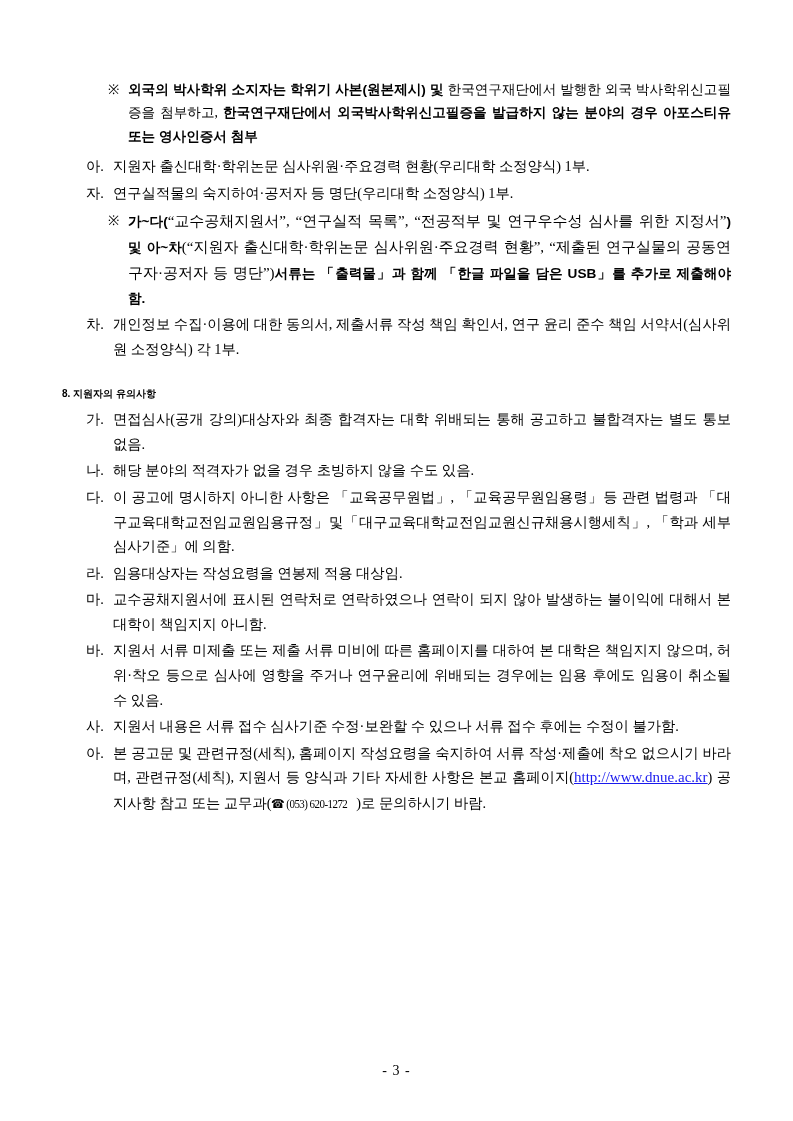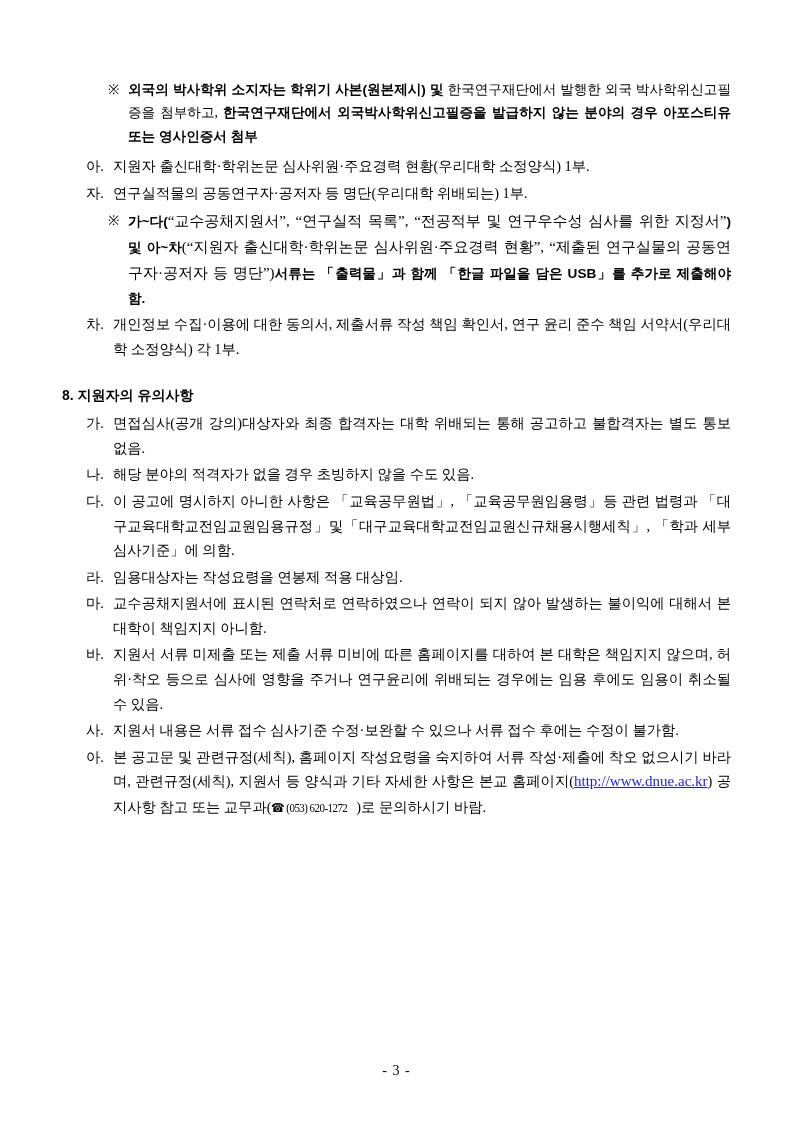--- a/index.html
+++ b/index.html
@@ -45,21 +45,21 @@
   
   .lvl1 { margin-left: 24px; }
 
   .bold { font-weight: bold; }
   .gothic {
     font-family: "Liberation Sans", "DejaVu Sans", sans-serif;
   }
   .heading {
     font-family: "Liberation Sans", "DejaVu Sans", sans-serif;
     font-weight: bold;
-    font-size: 14px;
+    font-size: 10px;
     margin-top: 26px;
     margin-bottom: 6px;
     margin-left: 0px;
   }
   .note {
     display: flex;
     align-items: flex-start;
     margin-left: 46px;
   }
   .note .marker {
@@ -115,33 +115,33 @@
 
   <div class="gap-s"></div>
 
   <div class="item lvl1">
     <div class="marker">아.</div>
     <div class="body">지원자 출신대학·학위논문 심사위원·주요경력 현황(우리대학 소정양식) 1부.</div>
   </div>
 
   <div class="item lvl1">
     <div class="marker">자.</div>
-    <div class="body">연구실적물의 공동연구자·공저자 등 명단(우리대학 위배되는) 1부.</div>
+    <div class="body">연구실적물의 숙지하여·공저자 등 명단(우리대학 소정양식) 1부.</div>
   </div>
 
   <div class="note" style="margin-top:4px;">
     <div class="marker">※</div>
     <div class="body">
       <span class="gothic bold">가~다(</span><span class="small">“교수공채지원서”, “연구실적 목록”, “전공적부 및 연구우수성 심사를 위한 지정서”</span><span class="gothic bold">) 및 아~차</span><span class="small">(“지원자 출신대학·학위논문 심사위원·주요경력 현황”, “제출된 연구실물의 공동연구자·공저자 등 명단”)</span><span class="gothic bold">서류는 「출력물」과 함께 「한글 파일을 담은 USB」를 추가로 제출해야 함.</span>
     </div>
   </div>
 
   <div class="item lvl1">
     <div class="marker">차.</div>
-    <div class="body">개인정보 수집·이용에 대한 동의서, 제출서류 작성 책임 확인서, 연구 윤리 준수 책임 서약서(우리대학 소정양식) 각 1부.</div>
+    <div class="body">개인정보 수집·이용에 대한 동의서, 제출서류 작성 책임 확인서, 연구 윤리 준수 책임 서약서(심사위원 소정양식) 각 1부.</div>
   </div>
 
   <div class="heading">8. 지원자의 유의사항</div>
 
   <div class="item lvl1">
     <div class="marker">가.</div>
     <div class="body">면접심사(공개 강의)대상자와 최종 합격자는 대학 위배되는 통해 공고하고 불합격자는 별도 통보 없음.</div>
   </div>
 
   <div class="item lvl1">

